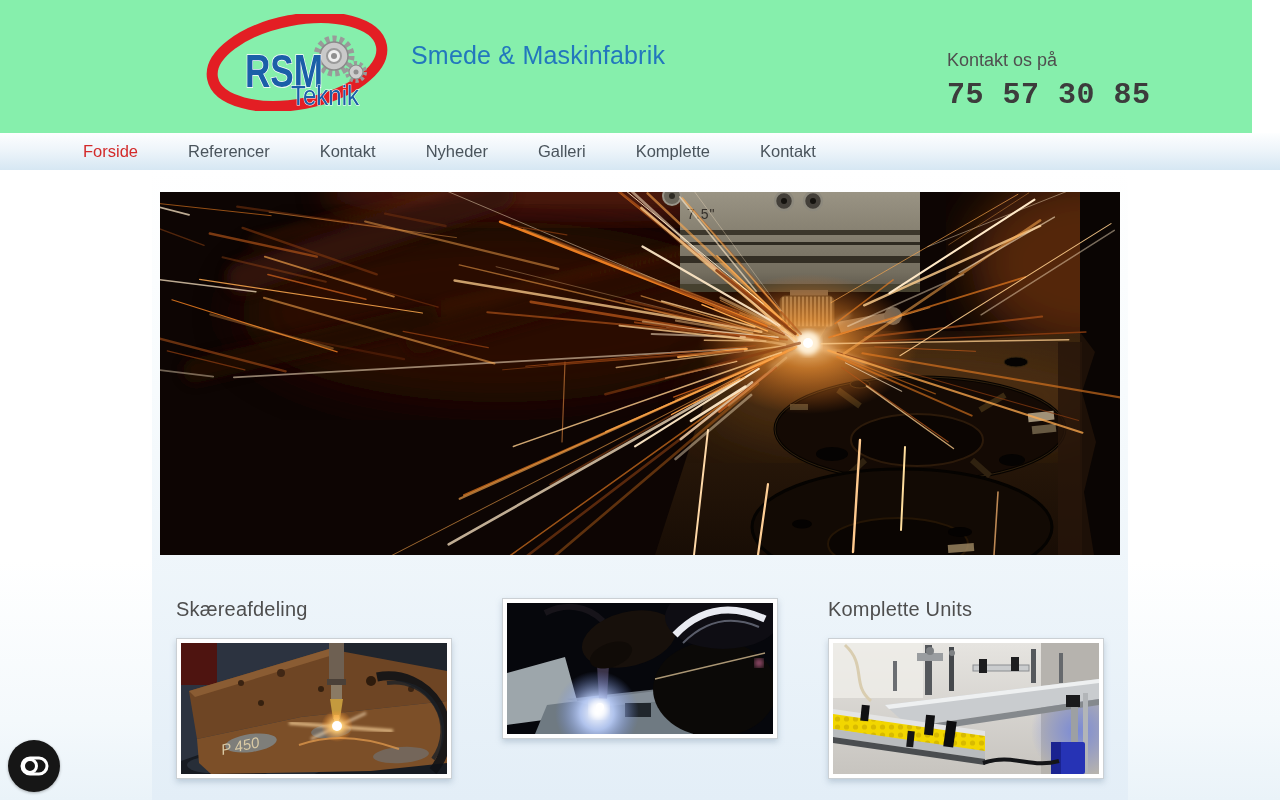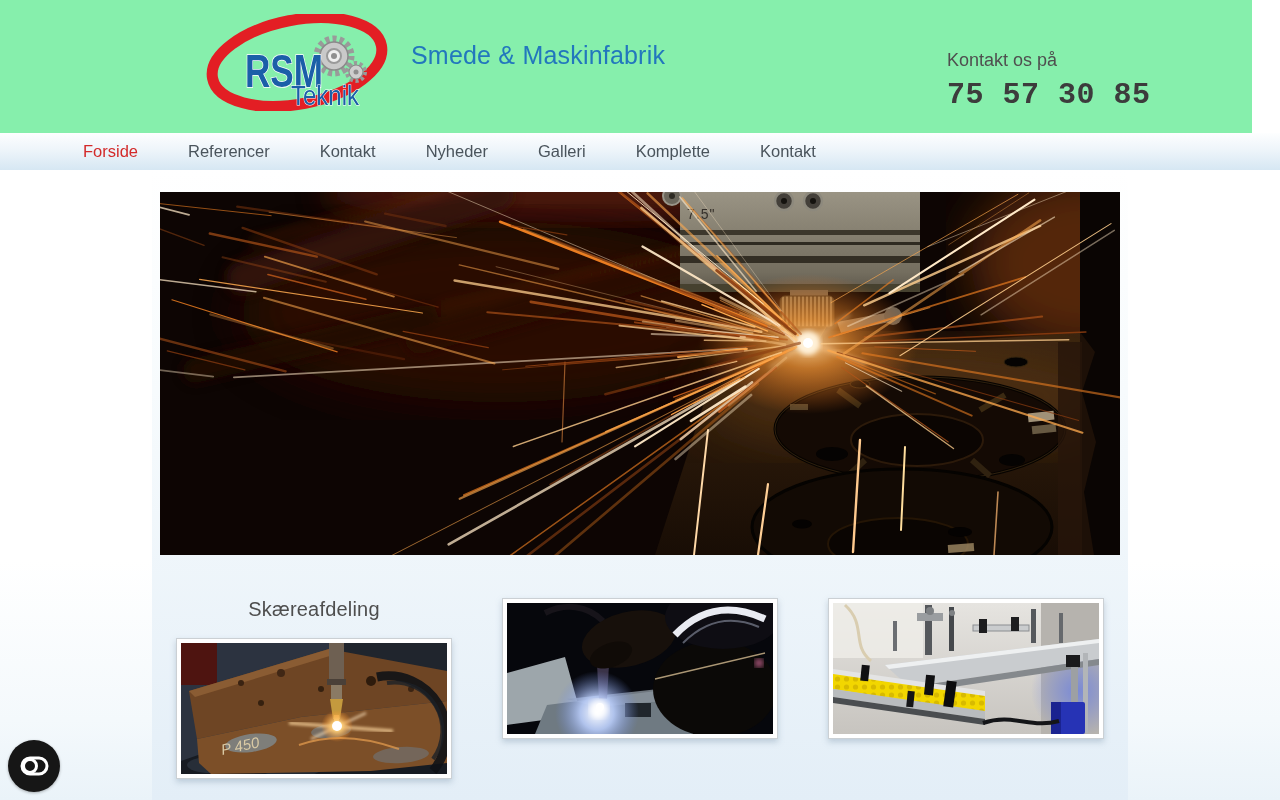--- a/index.html
+++ b/index.html
@@ -19,21 +19,21 @@
   .nav { width:1280px; height:37px; background:linear-gradient(180deg,#fdfeff 0%,#eef5fa 45%,#d6e7f3 100%); }
   .nav ul { list-style:none; display:flex; gap:50px; padding-left:83px; height:100%; align-items:center; }
   .nav li { font-size:16.5px; color:#4a545c; cursor:pointer; white-space:nowrap; }
   .nav li.active { color:#d32a2a; }
 
   
   .content { position:absolute; left:152px; top:170px; width:976px; height:630px;
     background:linear-gradient(180deg,#ffffff 0%,#f7fbfd 35%,#e3eef7 100%); padding-top:22px; }
   .hero { display:block; width:960px; height:363px; margin:0 8px; }
 
-  .cols { margin-top:43px; padding:0 24px; display:grid; grid-template-columns:276px 276px 276px; column-gap:50px;text-align:center; }
+  .cols { margin-top:43px; padding:0 24px; display:grid; grid-template-columns:276px 276px 276px; column-gap:50px; }
   .col h2 { font-size:20px; font-weight:400; color:#4e4e4e; letter-spacing:.2px; line-height:22px; margin-bottom:18px; }
   .frame { width:276px; background:#fff; border:1px solid #cbd0d4; padding:4px;
     box-shadow:0 3px 6px rgba(110,135,160,.35); cursor:pointer; }
   .frame svg { display:block; width:266px; height:131px; }
 
   
   .widget { position:fixed; left:8px; top:740px; width:52px; height:52px; border-radius:50%;
     background:#161616; display:flex; align-items:center; justify-content:center; cursor:pointer;
     box-shadow:0 1px 3px rgba(0,0,0,.3); }
 
@@ -419,20 +419,21 @@
           <circle cx="252" cy="60" r="4" fill="#e070a0" filter="url(#wb3)"></circle>
 
           <circle cx="90" cy="110" r="42" fill="url(#weldGlow)"></circle>
           <circle cx="92" cy="106" r="9" fill="#ffffff" filter="url(#wb3)"></circle>
           <circle cx="93" cy="104" r="4" fill="#ffffff"></circle>
         </svg>
       </div>
     </div>
 
     <div class="col">
+      <h2>Komplette Units</h2>
       <div class="frame">
         <svg viewBox="0 0 266 131" preserveAspectRatio="none">
           <defs>
             <linearGradient id="wall" x1="0" y1="0" x2="0" y2="1">
               <stop offset="0%" stop-color="#e6e4e0"></stop>
                 <stop offset="100%" stop-color="#c7c4bf"></stop>
             </linearGradient>
             <pattern id="caps" width="9" height="8" patternUnits="userSpaceOnUse">
               <rect width="9" height="8" fill="#f2d600"></rect>
               <circle cx="4.5" cy="4" r="2.6" fill="#d8ba00"></circle>

